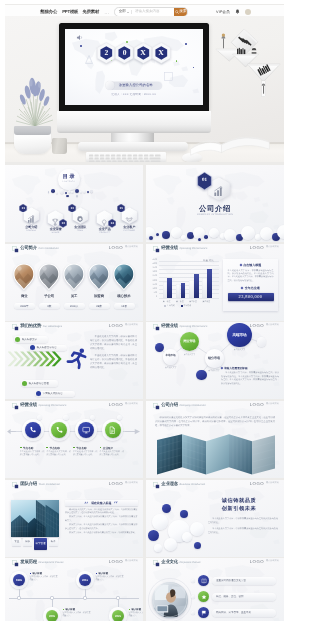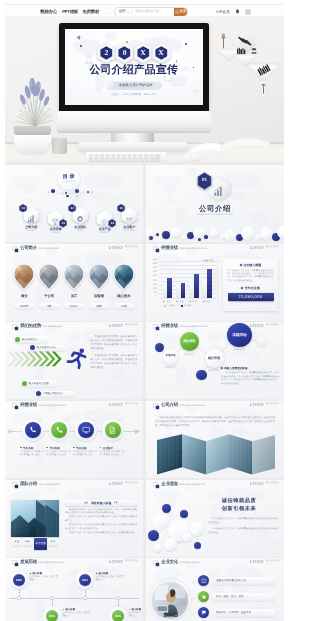--- a/index.html
+++ b/index.html
@@ -443,21 +443,20 @@
                   <span>X</span>
                 </div>
           <div class="hx">
                   <svg viewBox="0 0 42 48" style="position:absolute;inset:0;width:100%;height:100%">
             <path d="M21 1.2 L39.4 11.8 V33 L21 43.6 L2.6 33 V11.8 Z" fill="#f7f8fa" stroke="#e4e6eb" stroke-width="0.8"></path>
             <path d="M21 8.6 L33 15.5 V29.3 L21 36.2 L9 29.3 V15.5 Z" fill="#26307a"></path>
           </svg>
                   <span>X</span>
                 </div>
         </div>
-        <div class="ttl">公司介绍产品宣传</div>
         <div class="pill">
           <span class="dot"></span>
           <span class="pt">这里输入您公司的名称</span>
         </div>
         <div class="fnote">汇报人：XXX   汇报时间：20XX.XX</div>
       </div>
     </div>
     <div class="chin"></div>
     <div class="neck"></div>
     <div class="base"></div>

